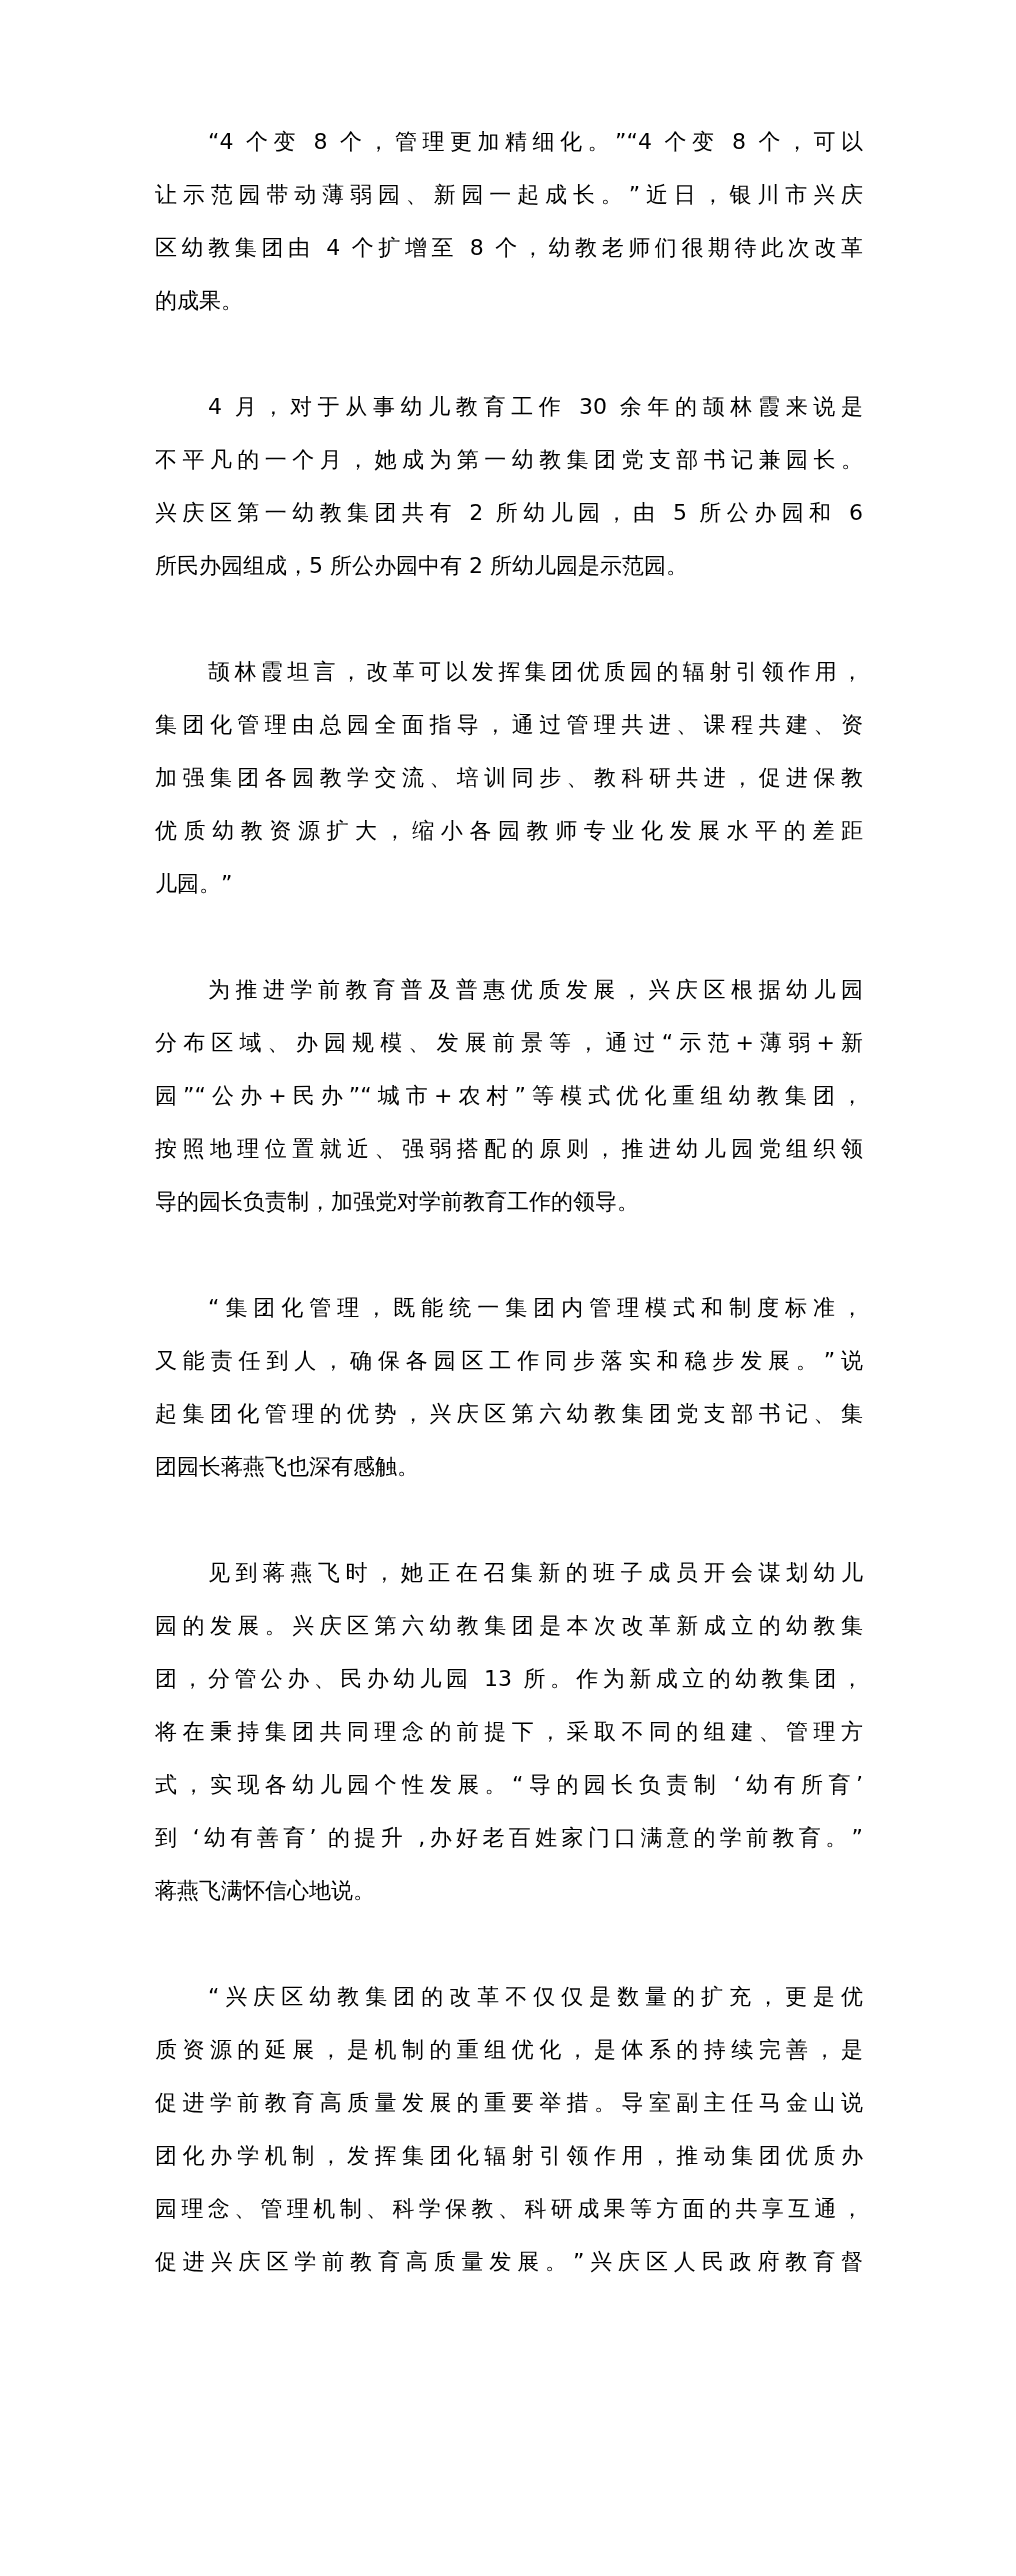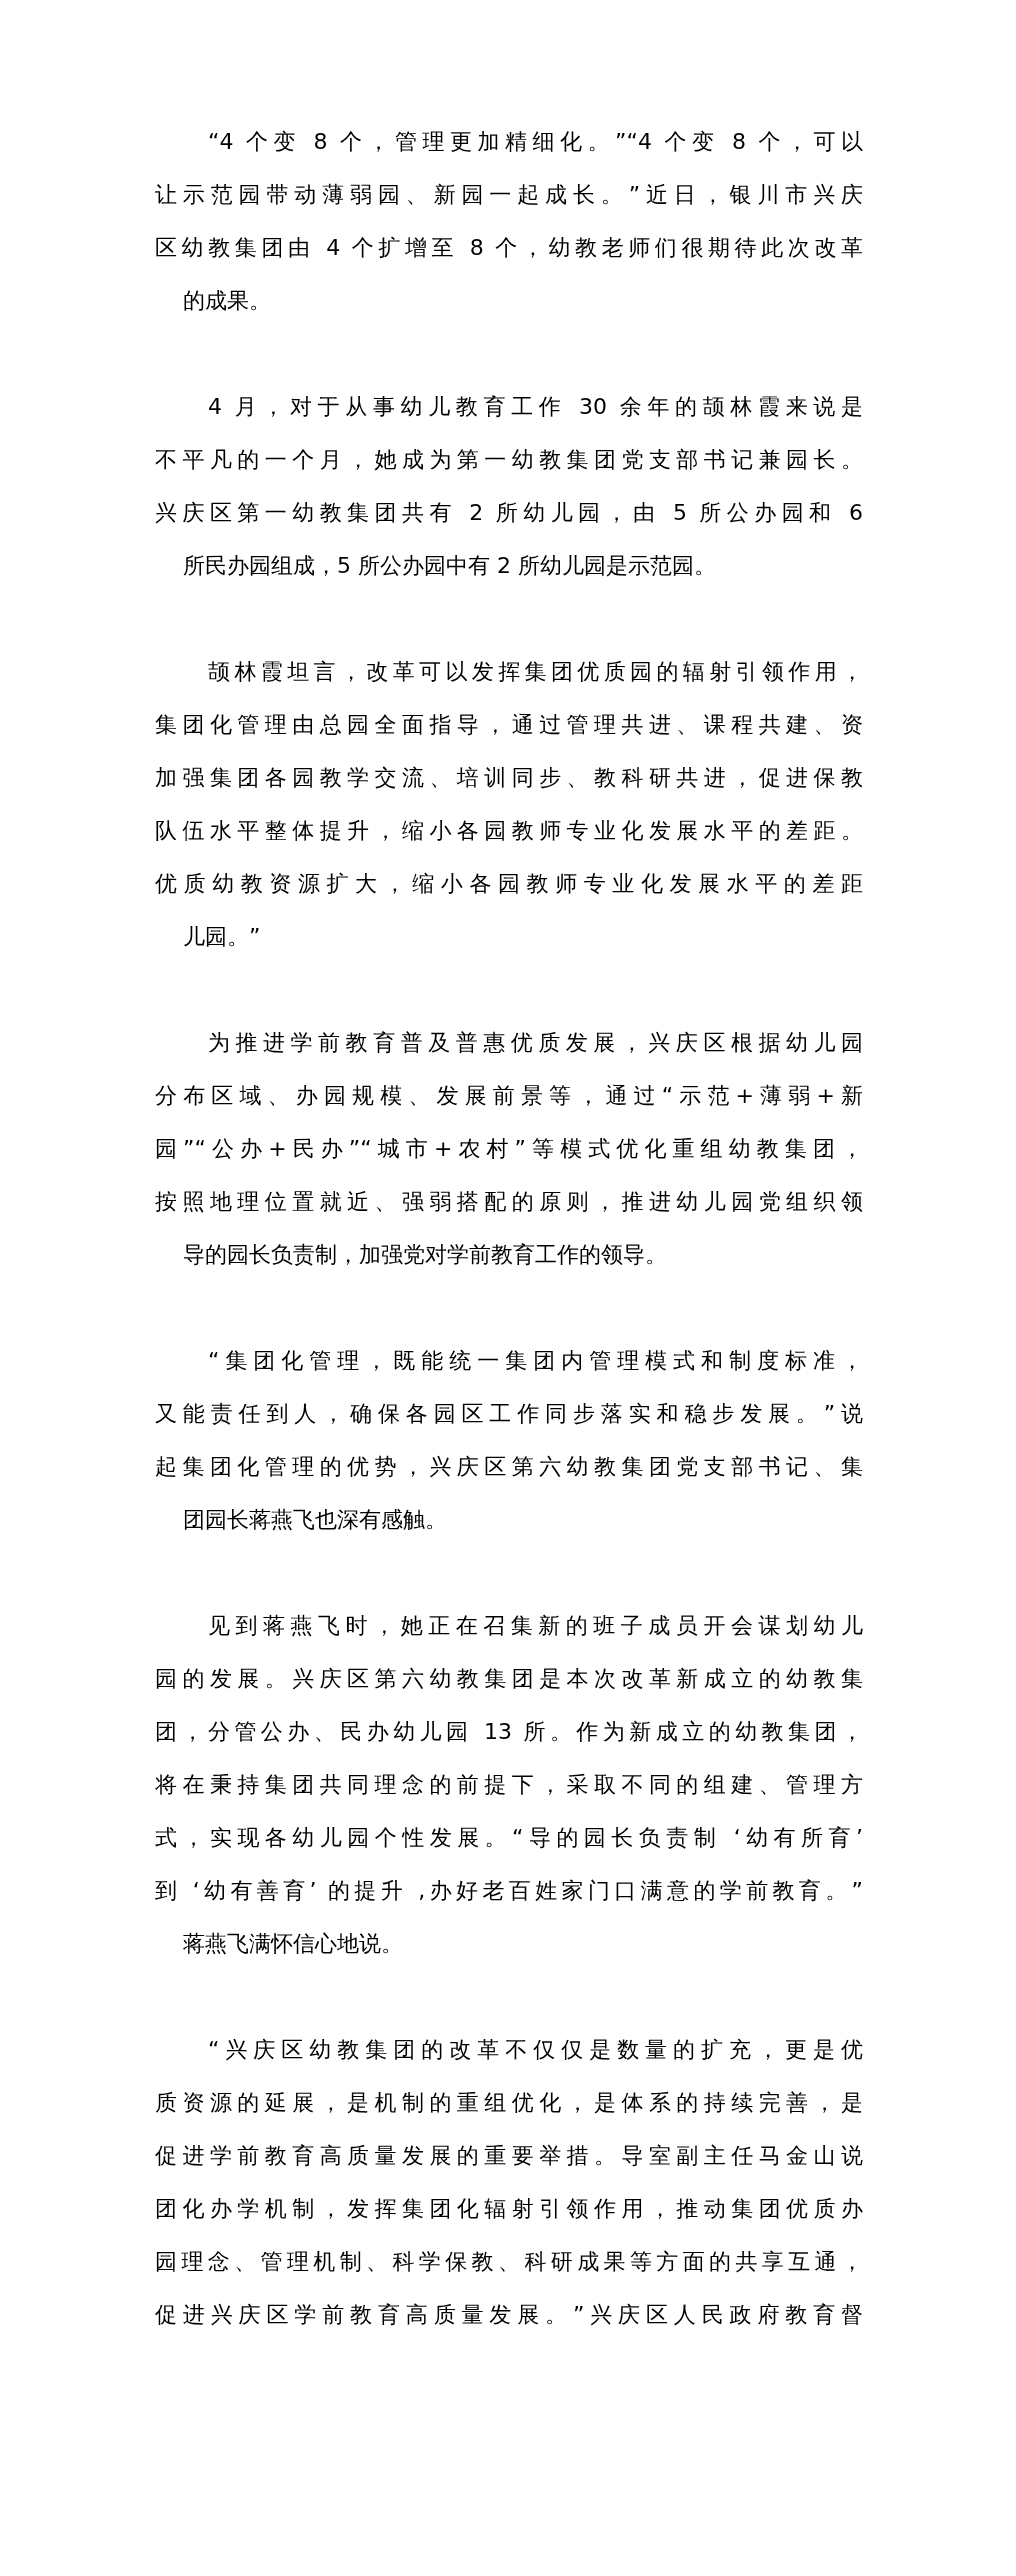--- a/index.html
+++ b/index.html
@@ -33,21 +33,20 @@
     text-align: justify;
     text-align-last: justify;
     overflow: visible;
   }
   .line.first {
     padding-left: 53px;
   }
   .line.last {
     text-align: left;
     text-align-last: left;
-    margin-left: 28px;
   }
 </style>
 </head>
 <body>
 
 <div class="article">
 
   <div class="para">
     <span class="line first">“4 个变 8 个，管理更加精细化。”“4 个变 8 个，可以</span>
     <span class="line">让示范园带动薄弱园、新园一起成长。”近日，银川市兴庆</span>
@@ -59,21 +58,20 @@
     <span class="line first">4 月，对于从事幼儿教育工作 30 余年的颉林霞来说是</span>
     <span class="line">不平凡的一个月，她成为第一幼教集团党支部书记兼园长。</span>
     <span class="line">兴庆区第一幼教集团共有 2 所幼儿园，由 5 所公办园和 6</span>
     <span class="line last">所民办园组成，5 所公办园中有 2 所幼儿园是示范园。</span>
   </div>
 
   <div class="para">
     <span class="line first">颉林霞坦言，改革可以发挥集团优质园的辐射引领作用，</span>
     <span class="line">集团化管理由总园全面指导，通过管理共进、课程共建、资</span>
     <span class="line">加强集团各园教学交流、培训同步、教科研共进，促进保教</span>
-    <span class="line">队伍水平整体提升，缩小各园教师专业化发展水平的差距。</span>
     <span class="line">优质幼教资源扩大，缩小各园教师专业化发展水平的差距</span>
     <span class="line last">儿园。”</span>
   </div>
 
   <div class="para">
     <span class="line first">为推进学前教育普及普惠优质发展，兴庆区根据幼儿园</span>
     <span class="line">分布区域、办园规模、发展前景等，通过“示范+薄弱+新</span>
     <span class="line">园”“公办+民办”“城市+农村”等模式优化重组幼教集团，</span>
     <span class="line">按照地理位置就近、强弱搭配的原则，推进幼儿园党组织领</span>
     <span class="line last">导的园长负责制，加强党对学前教育工作的领导。</span>

